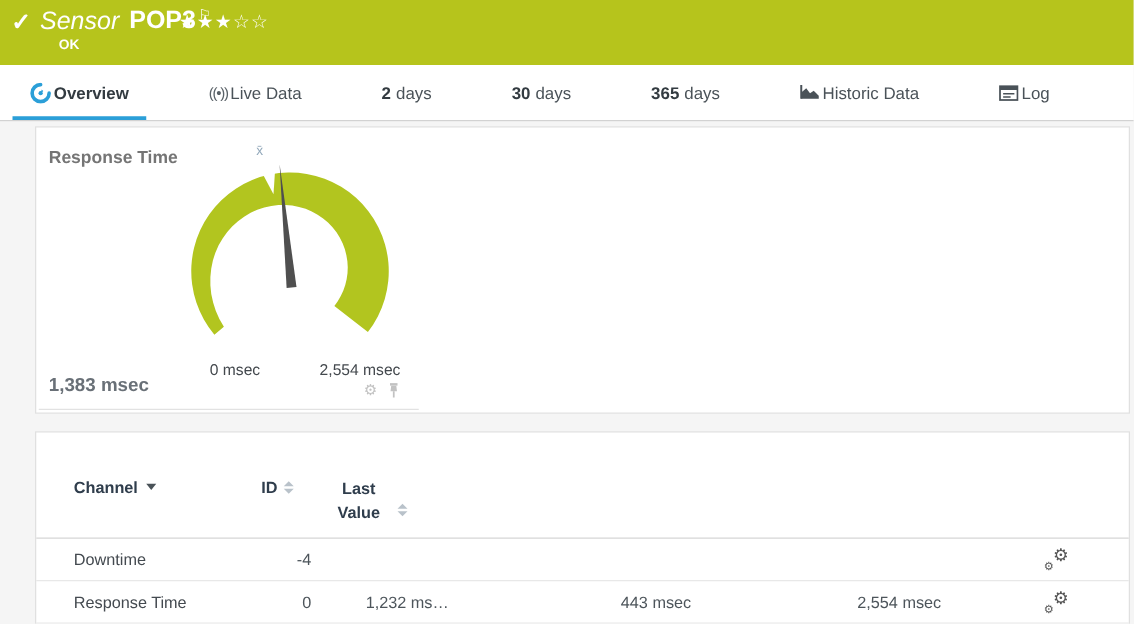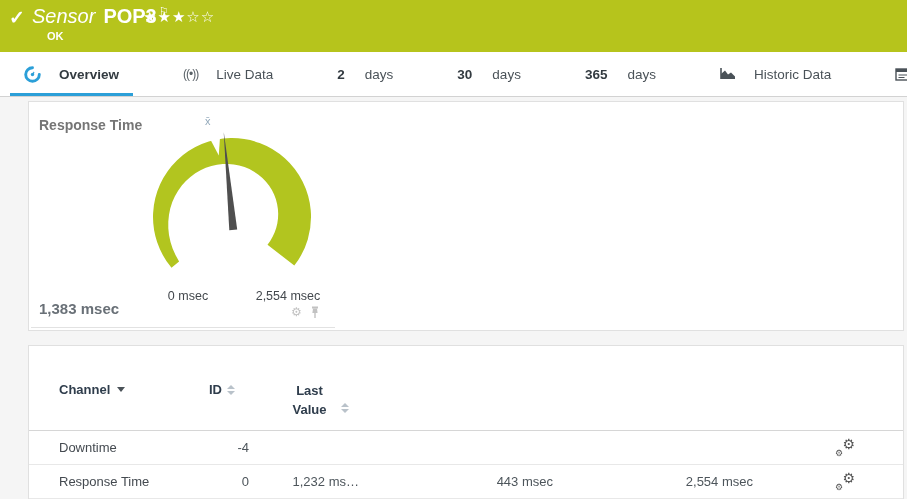--- a/index.html
+++ b/index.html
@@ -12,21 +12,21 @@
   .title-line { position:absolute; left:32px; top:5px; font-size:20px; white-space:nowrap; }
   .title-line .kind { font-style:italic; font-weight:400; margin-right:8px; }
   .title-line .name { font-weight:bold; }
   .title-line .flag { font-size:11px; vertical-align:super; margin-left:2px; }
   .stars { position:absolute; left:143px; top:8px; font-size:15px; letter-spacing:1px; color:#fff; }
   .status-ok { position:absolute; left:47px; top:30px; font-size:11px; font-weight:bold; }
 
   
   .tabbar { height:45px; background:#fff; border-bottom:1px solid #d2d2d2;
     display:flex; align-items:stretch; padding-left:10px; }
-  .tab { display:flex; align-items:center; gap:18px; padding:0 14px; margin-right:36px;
+  .tab { display:flex; align-items:center; gap:2px; padding:0 14px; margin-right:36px;
     font-size:13.5px; color:#4a5258; cursor:pointer; position:relative; white-space:nowrap; }
   .tab.active { color:#333b41; font-weight:bold; }
   .tab.active::after { content:""; position:absolute; left:0; right:0; bottom:0; height:3px; background:#2b9fd8; }
   .tab .num { font-weight:bold; color:#333b41; margin-right:2px; }
   .tab svg { display:block; }
   .live-glyph { font-size:12px; color:#5a6268; letter-spacing:-1px; }
 
   
   .panel { background:#fff; border:1px solid #e0e0e0; margin-left:28px; width:876px; }
   .panel-gauge { margin-top:4px; height:230px; position:relative; }
@@ -45,21 +45,21 @@
   .widget-icons .g { font-size:12px; }
   .widget-underline { position:absolute; left:2px; top:225px; width:304px; height:1px; background:#e2e2e2; }
 
   
   .trow { display:grid; grid-template-columns:150px 52px 110px 200px 200px 1fr;
     padding-left:30px; align-items:center; }
   .thead { padding-top:36px; padding-bottom:10px; border-bottom:1px solid #d6d6d6;
     font-size:13px; font-weight:bold; color:#2f3d4c; align-items:start; }
   .thead .cell { display:flex; align-items:flex-start; }
   .cell-right { justify-content:flex-start; text-align:right; }
-  .cell-center { justify-content:center; text-align:center; }
+  .cell-center { text-align:center; }
   .hdr-wrap { display:inline-block; max-width:52px; text-align:center; line-height:1.45; }
   .sorts { display:inline-flex; flex-direction:column; gap:2px; margin-left:5px; margin-top:3px; }
   .sorts i { width:0; height:0; border-left:4px solid transparent; border-right:4px solid transparent; }
   .sorts .up { border-bottom:4px solid #b9c2ca; }
   .sorts .dn { border-top:4px solid #b9c2ca; }
   .tri-dn { width:0; height:0; border-left:4px solid transparent; border-right:4px solid transparent;
     border-top:5px solid #4a5258; margin-left:7px; margin-top:5px; }
   .tbody-row { height:34px; border-bottom:1px solid #e8e8e8; font-size:13px; color:#4d555b; cursor:pointer; }
   .tbody-row .num { text-align:right; padding-right:12px; }
   .tbody-row .chan { color:#444a50; }

